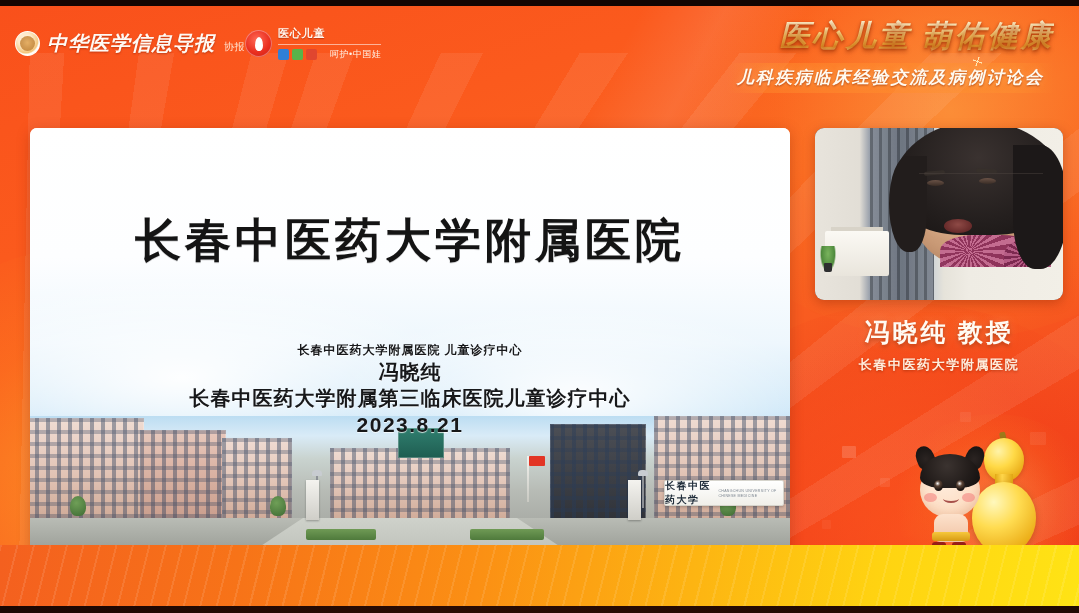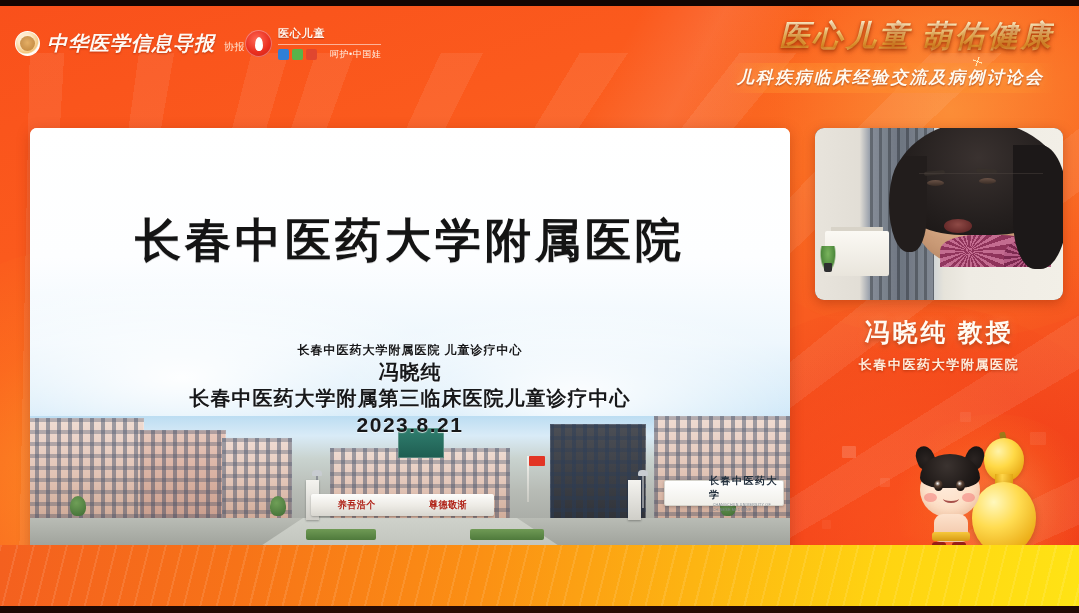--- a/index.html
+++ b/index.html
@@ -202,23 +202,22 @@
   }
   .gate-pillar {
     position:absolute; bottom:38px; width:13px; height:40px;
     background:linear-gradient(180deg,#f4f3ef,#cfcec8);
     box-shadow:0 1px 2px rgba(0,0,0,.3);
   }
   .uni-board {
     position:absolute; right:6px; bottom:52px; width:120px; height:26px;
     background:linear-gradient(180deg,#ffffff,#f0efe9);
     border:1px solid #d6d4cc; border-radius:2px;
-    display:flex; flex-direction:column; align-items:center; justify-content:center;
+    display:flex; align-items:center; justify-content:center;
     box-shadow:0 1px 3px rgba(0,0,0,.25);
-    padding-left:44px;
   }
   .uni-board b {
     font-family:"Liberation Serif","DejaVu Serif",serif;
     font-size:10px; color:#23303d; letter-spacing:1.5px; font-weight:700;
   }
   .uni-board i {
     font-style:normal; font-size:4px; color:#7b8590; letter-spacing:.3px;
     transform:scale(.9);
   }
   .flagpole {
@@ -521,24 +520,20 @@
       <div class="plaza"></div>
       <div class="lawn" style="left:276px; width:70px;"></div>
       <div class="lawn" style="left:440px; width:74px;"></div>
       <div class="tree" style="left:40px;"></div>
       <div class="tree" style="left:240px;"></div>
       <div class="tree" style="left:690px;"></div>
 
       <div class="gate-pillar" style="left:276px;"></div>
       <div class="gate-pillar" style="left:598px;"></div>
 
-      <div class="stone-sign">
-        <span>养吾浩个</span>
-        <span>尊德敬渐</span>
-      </div>
 
       <div class="uni-board">
         <b>长春中医药大学</b>
         <i>CHANGCHUN UNIVERSITY OF CHINESE MEDICINE</i>
       </div>
     </div>
 
     <div class="slide-title">长春中医药大学附属医院</div>
 
     <div class="slide-lines">

